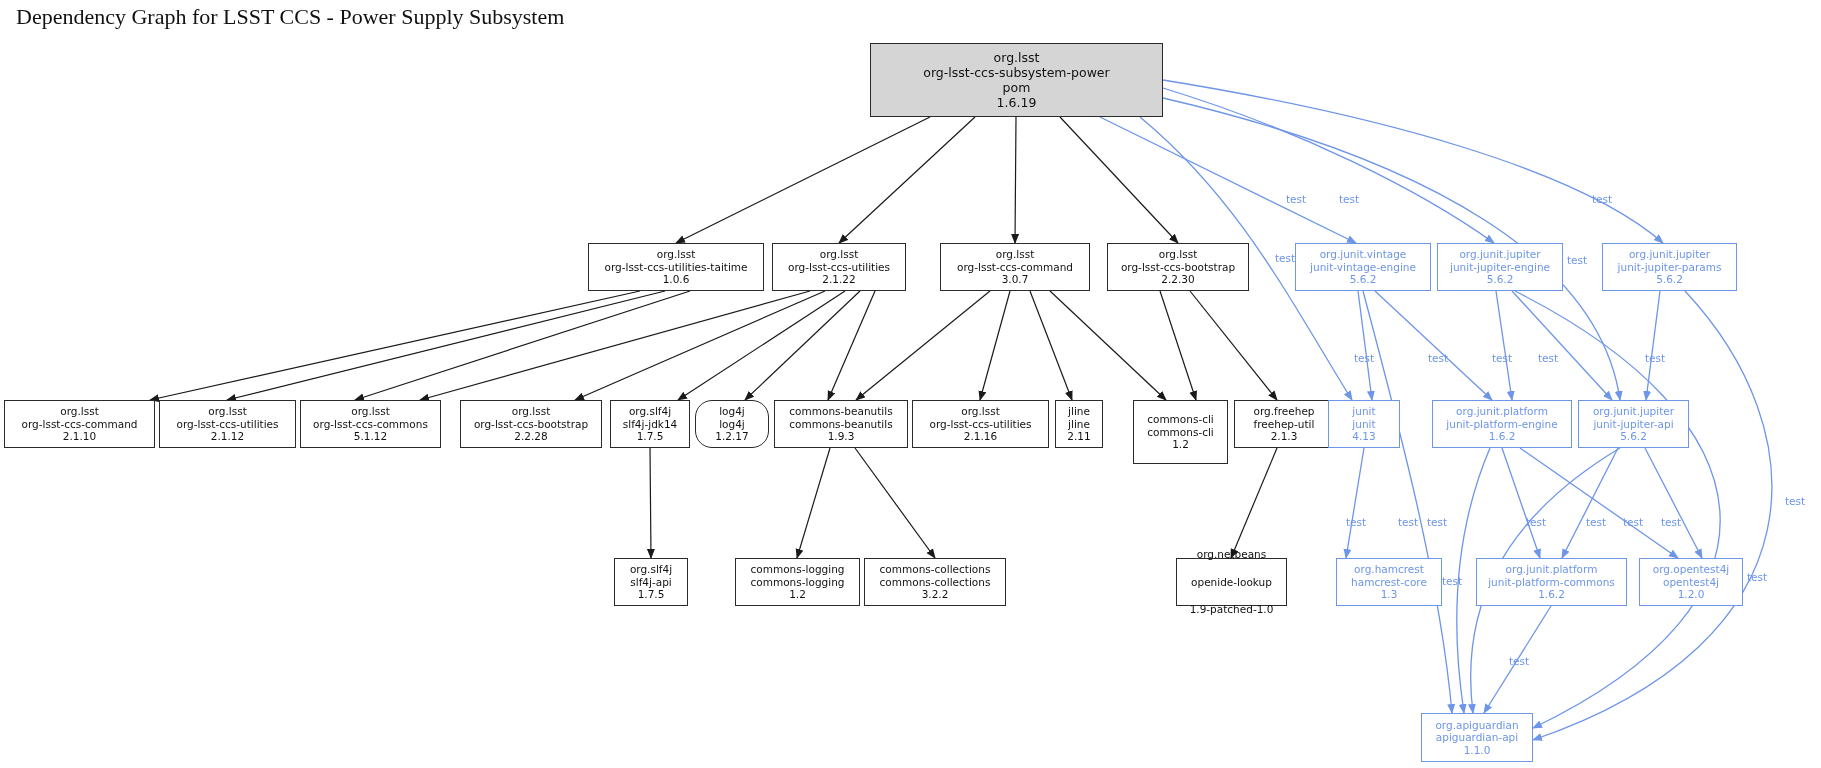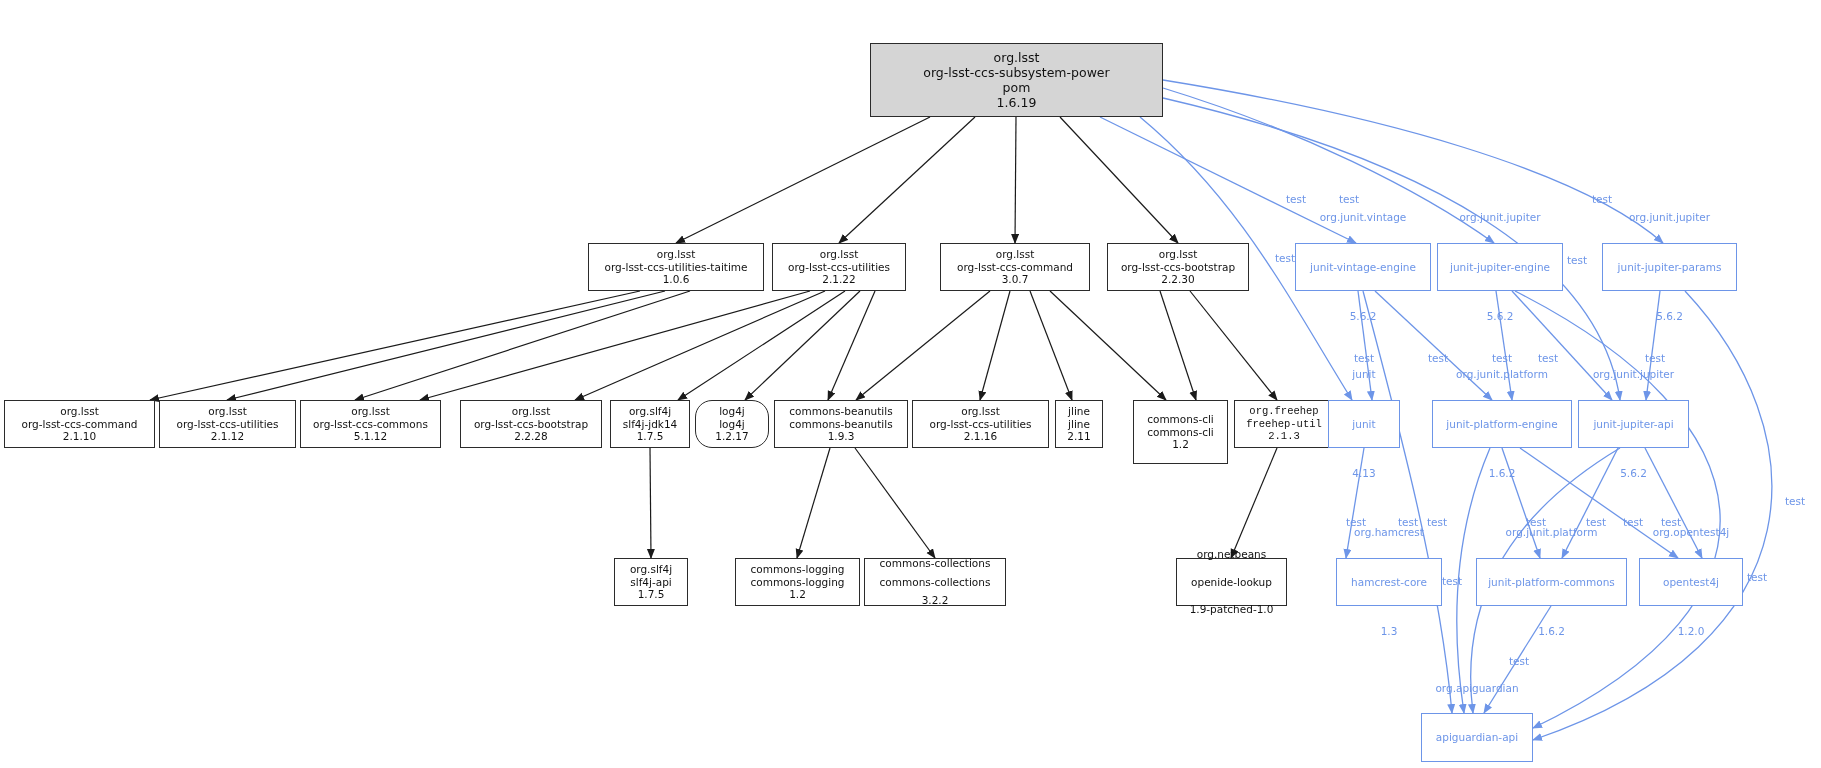--- a/index.html
+++ b/index.html
@@ -4,21 +4,21 @@
 <style>
   html,body{margin:0;padding:0;background:#ffffff;}
   #canvas{position:relative;width:1821px;height:768px;background:#fff;overflow:hidden;
           font-family:"DejaVu Sans",sans-serif;}
   #edge-layer{position:absolute;left:0;top:0;width:1821px;height:768px;}
   #graph-title{position:absolute;left:16px;top:4px;font-family:"Liberation Serif","DejaVu Serif",serif;
                font-size:22px;color:#111;white-space:nowrap;}
   .node{position:absolute;box-sizing:border-box;background:#fff;border:1.5px solid #2b2b2b;
         display:flex;flex-direction:column;justify-content:center;align-items:center;
         text-align:center;font-size:10.5px;line-height:1.2;color:#111;white-space:nowrap;z-index:2;}
-  .node.test{border-color:var(--accent,#6d95e8);color:var(--accent,#6d95e8);gap:37px;}
+  .node.test{border-color:var(--accent,#6d95e8);color:var(--accent,#6d95e8);}
   .node.root{background:var(--rootfill,#d5d5d5);font-size:12.5px;border-width:1px;}
   .edge-label{font-size:10.5px;fill:var(--accent,#6d95e8);font-family:"DejaVu Sans",sans-serif;}
 </style>
 </head>
 <body>
 
 <div id="canvas" style="--accent: #6d95e8; --rootfill: #d5d5d5;">
   <svg id="edge-layer" width="1821" height="768" viewBox="0 0 1821 768" xmlns="http://www.w3.org/2000/svg">
       <defs>
         <marker id="arrow-dep" orient="auto" markerUnits="userSpaceOnUse" markerWidth="12" markerHeight="9" refX="9" refY="4">
@@ -86,20 +86,21 @@
       <text x="1671" y="526" text-anchor="middle" class="edge-label">test</text>
       <path d="M1620,448 C1500,520 1460,610 1473,713" fill="none" stroke="#6d95e8" stroke-width="1.3" marker-end="url(#arrow-test)"></path>
       <text x="1452" y="585" text-anchor="middle" class="edge-label">test</text>
       <path d="M1551,606 L1484,713" fill="none" stroke="#6d95e8" stroke-width="1.3" marker-end="url(#arrow-test)"></path>
       <text x="1519" y="665" text-anchor="middle" class="edge-label">test</text>
       <path d="M1515,291 C1770,420 1800,600 1533,728" fill="none" stroke="#6d95e8" stroke-width="1.3" marker-end="url(#arrow-test)"></path>
       <text x="1757" y="581" text-anchor="middle" class="edge-label">test</text>
       <path d="M1685,291 C1815,430 1825,640 1533,740" fill="none" stroke="#6d95e8" stroke-width="1.3" marker-end="url(#arrow-test)"></path>
       <text x="1795" y="505" text-anchor="middle" class="edge-label">test</text>
     </svg>
+  <div id="graph-title">Dependency Graph for LSST CCS - Power Supply Subsystem</div>
   <div id="nodes">
       <div class="node root" style="left: 870px; top: 43px; width: 293px; height: 74px;">
         <span>org.lsst</span>
         <span>org-lsst-ccs-subsystem-power</span>
         <span>pom</span>
         <span>1.6.19</span>
       </div>
       <div class="node" style="left: 588px; top: 243px; width: 176px; height: 48px;">
         <span>org.lsst</span>
         <span>org-lsst-ccs-utilities-taitime</span>
@@ -178,21 +179,21 @@
       <div class="node" style="left: 1055px; top: 400px; width: 48px; height: 48px;">
         <span>jline</span>
         <span>jline</span>
         <span>2.11</span>
       </div>
       <div class="node" style="left: 1133px; top: 400px; width: 95px; height: 64px;">
         <span>commons-cli</span>
         <span>commons-cli</span>
         <span>1.2</span>
       </div>
-      <div class="node" style="left: 1234px; top: 400px; width: 100px; height: 48px; font-family: Liberation Mono, monospace;">
+      <div class="node" style="left: 1234px; top: 400px; width: 100px; height: 48px;">
         <span>org.freehep</span>
         <span>freehep-util</span>
         <span>2.1.3</span>
       </div>
       <div class="node test" style="left: 1328px; top: 400px; width: 72px; height: 48px;">
         <span>junit</span>
         <span>junit</span>
         <span>4.13</span>
       </div>
       <div class="node test" style="left: 1432px; top: 400px; width: 140px; height: 48px;">
@@ -208,21 +209,21 @@
       <div class="node" style="left: 614px; top: 558px; width: 74px; height: 48px;">
         <span>org.slf4j</span>
         <span>slf4j-api</span>
         <span>1.7.5</span>
       </div>
       <div class="node" style="left: 735px; top: 558px; width: 125px; height: 48px;">
         <span>commons-logging</span>
         <span>commons-logging</span>
         <span>1.2</span>
       </div>
-      <div class="node" style="left: 864px; top: 558px; width: 142px; height: 48px; gap: 6px;">
+      <div class="node" style="left: 864px; top: 558px; width: 142px; height: 48px;">
         <span>commons-collections</span>
         <span>commons-collections</span>
         <span>3.2.2</span>
       </div>
       <div class="node" style="left: 1176px; top: 558px; width: 111px; height: 48px; gap: 15px;">
         <span>org.netbeans</span>
         <span>openide-lookup</span>
         <span>1.9-patched-1.0</span>
       </div>
       <div class="node test" style="left: 1293px; top: 558px; width: 106px; height: 48px; margin-left: 43px;">

